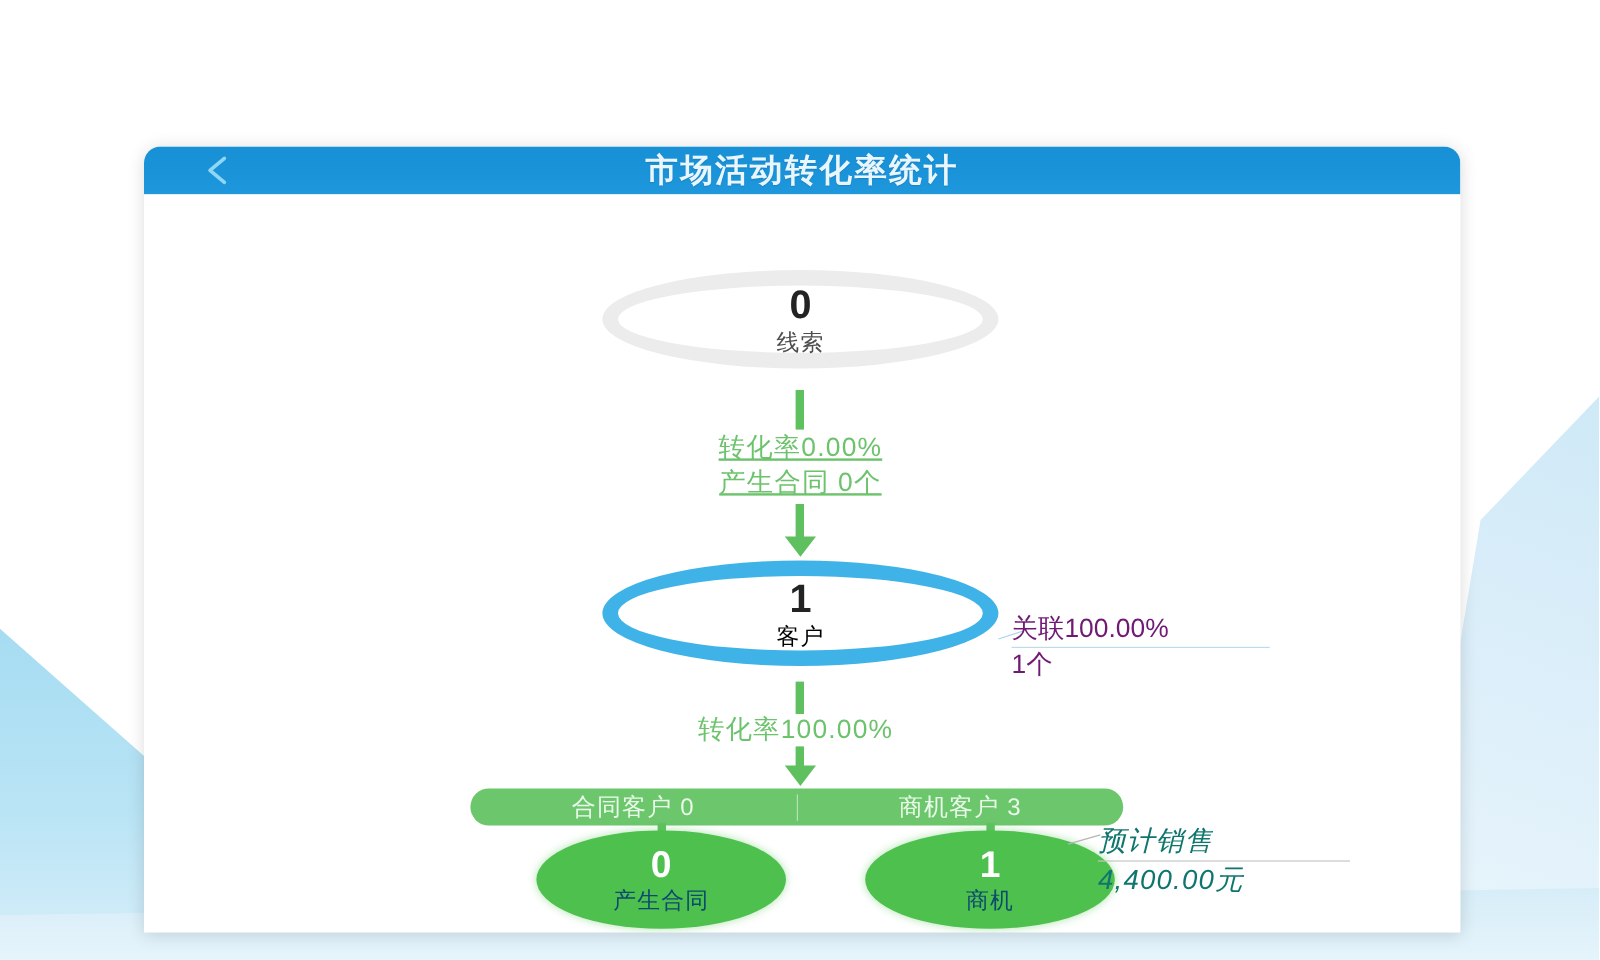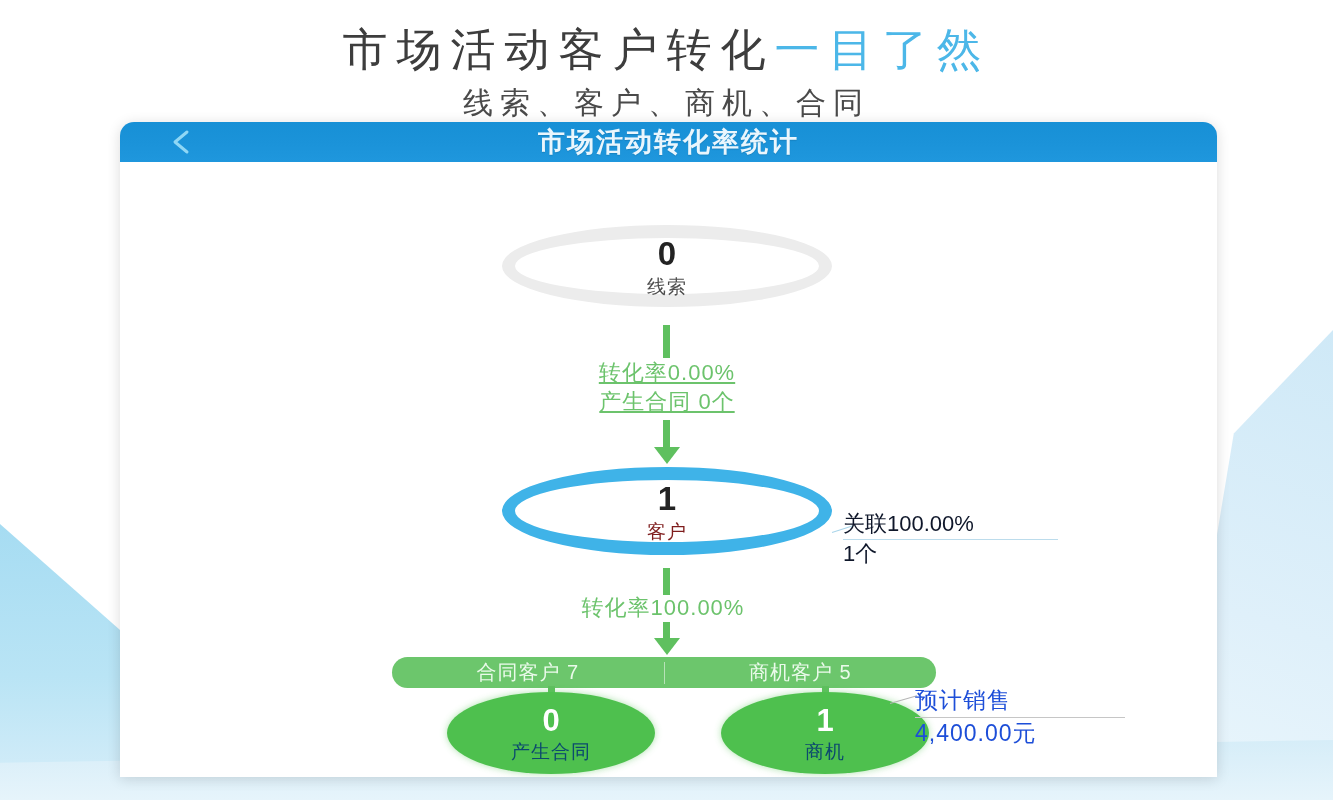--- a/index.html
+++ b/index.html
@@ -83,21 +83,21 @@
   }
   .node-leads .num { font-size:33px; color:#232323; margin-bottom:7px; }
   .node-leads .lbl { font-size:19px; color:#4e4e4e; letter-spacing:1px; }
 
   .node-customer {
     left:382px; top:305px; width:330px; height:88px;
     border:13px solid #3fb3e8; border-radius:50%;
     background:#fff;
   }
   .node-customer .num { font-size:33px; color:#232323; margin-bottom:7px; }
-  .node-customer .lbl { font-size:19px; color:#7f1d1d; letter-spacing:1px; }
+  .node-customer .lbl { font-size:19px; color:#000000; letter-spacing:1px; }
 
   .node-green {
     width:208px; height:82px; border-radius:50%;
     background:#4ec04e;
     box-shadow:0 0 7px rgba(78,192,78,.45);
   }
   .node-green .num { font-size:31px; color:#fff; margin-bottom:6px; }
   .node-green .lbl { font-size:19px; color:#0c4a6e; letter-spacing:1px; }
   .node-contract { left:327px; top:530px; }
   .node-opportunity { left:601px; top:530px; }
@@ -114,21 +114,21 @@
 
   
   .glabel {
     position:absolute; color:#6cc36c; text-align:center;
     font-size:22px; line-height:29px; letter-spacing:1px; white-space:nowrap;
   }
 
   
   .blue-annot {
     position:absolute; left:723px; top:348px;
-    color:#0f172a; font-size:22px; line-height:28px; white-space:nowrap;
+    color:#701a75; font-size:22px; line-height:28px; white-space:nowrap;
   }
   .blue-annot .underline {
     display:block; width:215px; height:1px; background:#bcdcec; margin:1px 0 0 0;
   }
   .blue-leader {
     position:absolute; left:712px; top:370px; width:22px; height:1px;
     background:#a9d5ea; transform:rotate(-18deg); transform-origin:left center;
   }
 
   
@@ -139,46 +139,41 @@
   }
   .split-bar .half {
     flex:1; text-align:center; color:#eafaea;
     font-size:20px; letter-spacing:1px; white-space:nowrap;
   }
   .split-bar .divider { width:1px; height:22px; background:#b7e2b7; }
 
   
   .sales-annot {
     position:absolute; left:795px; top:523px;
-    color:#1d4ed8; font-size:23px; line-height:31px; white-space:nowrap;
+    color:#0f766e; font-size:23px; line-height:31px; white-space:nowrap;
     letter-spacing:1px;
+    font-style:italic;
   }
   .sales-annot .underline {
     display:block; width:210px; height:1px; background:#c6c6c6; margin-top:1px;
   }
   .sales-leader {
     position:absolute; left:770px; top:541px; width:28px; height:1px;
     background:#b5b5b5; transform:rotate(-16deg); transform-origin:left center;
   }
 </style>
 </head>
 <body>
 
 <div id="root">
 
   <div class="deco deco-left"></div>
   <div class="deco deco-right"></div>
   <div class="deco deco-left2"></div>
 
-  <div class="headings">
-    <div class="title-main">
-      <span>市场活动客户转化</span><span class="hl">一目了然</span>
-    </div>
-    <div class="title-sub">线索、客户、商机、合同</div>
-  </div>
 
   <div class="card">
 
     <div class="appbar">
       <div class="appbar-back">
         <svg width="22" height="28" viewBox="0 0 22 28">
           <polyline points="17,4 5,14 17,24" fill="none" stroke="#8fd7f5" stroke-width="3" stroke-linecap="round" stroke-linejoin="round"></polyline>
         </svg>
       </div>
       <div class="appbar-title">市场活动转化率统计</div>
@@ -210,23 +205,23 @@
         <span class="underline"></span>
         <span>1个</span>
       </div>
 
       <div class="conn conn-v" style="left:543px; top:406px; height:27px;"></div>
       <div class="glabel" style="left:393px; top:431px; width:300px;">转化率100.00%</div>
       <div class="conn conn-v" style="left:543px; top:460px; height:19px;"></div>
       <div class="arrow-head" style="left:534px; top:476px;"></div>
 
       <div class="split-bar">
-        <div class="half">合同客户 7</div>
+        <div class="half">合同客户 0</div>
         <div class="divider"></div>
-        <div class="half">商机客户 5</div>
+        <div class="half">商机客户 3</div>
       </div>
 
       <div class="conn conn-v" style="left:428px; top:524px; height:14px;"></div>
       <div class="arrow-head" style="left:419px; top:534px;"></div>
       <div class="conn conn-v" style="left:702px; top:524px; height:14px;"></div>
       <div class="arrow-head" style="left:693px; top:534px;"></div>
 
       <div class="node node-green node-contract">
         <div class="num">0</div>
         <div class="lbl">产生合同</div>

